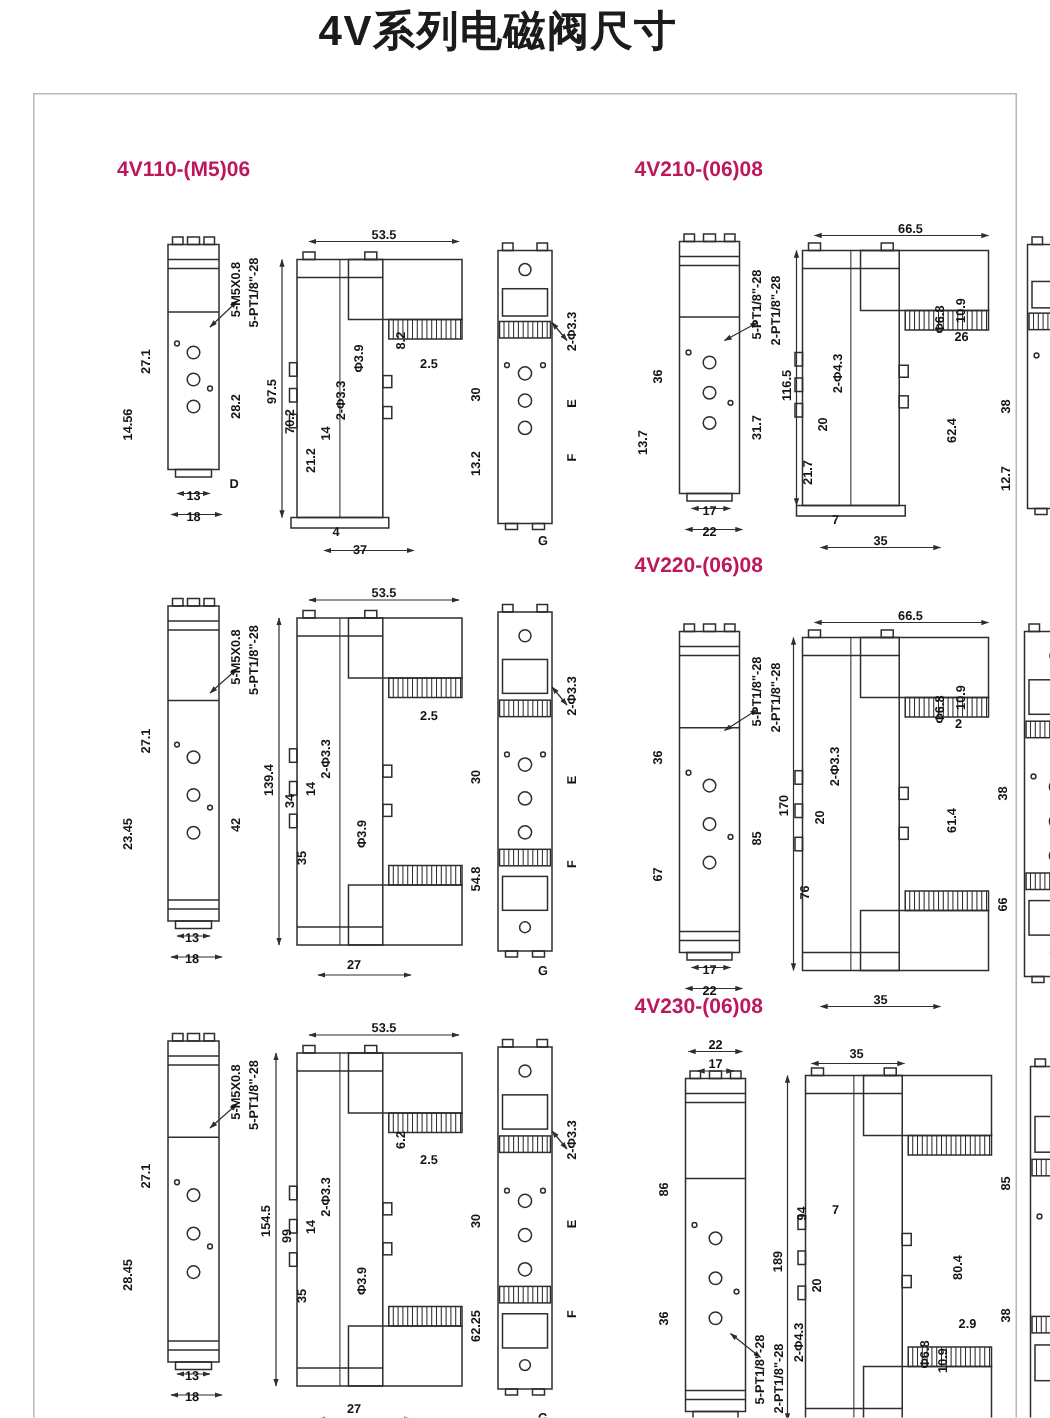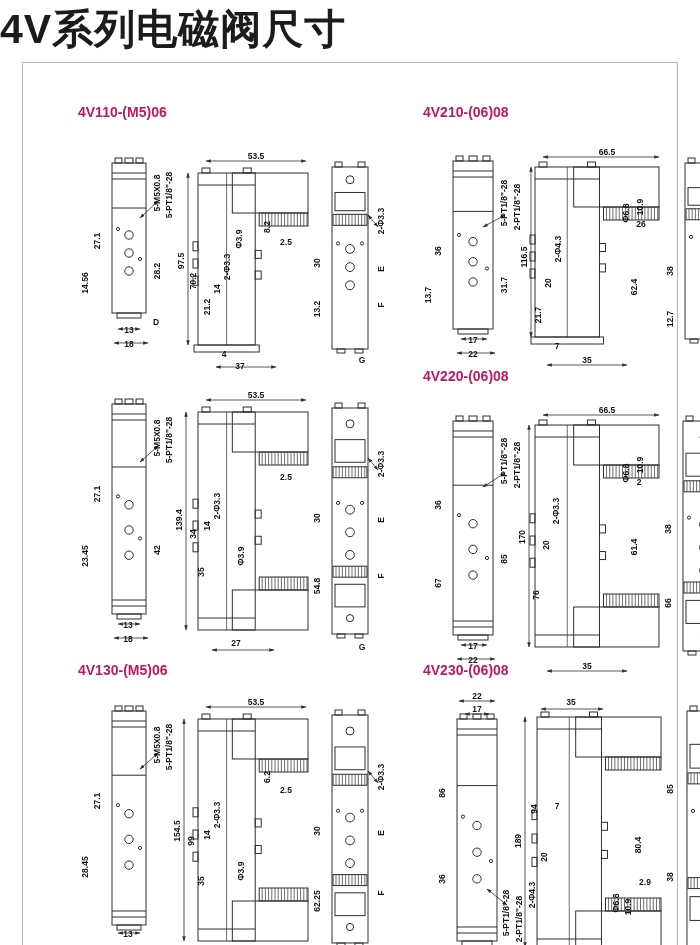--- a/index.html
+++ b/index.html
@@ -2,22 +2,22 @@
 <html><head>
 <meta charset="utf-8">
 <style>
   html,body{margin:0;padding:0;}
   body{
     width:700px;height:945px;position:relative;background:#ffffff;
     font-family:"Liberation Sans","DejaVu Sans",sans-serif;
     overflow:hidden;
   }
   .page-title{
-    position:absolute;left:0;top:2px;width:664px;text-align:left;
-    font-size:41px;font-weight:700;color:#1b1b1b;letter-spacing:1px;margin:0;
+    position:absolute;left:0;top:2px;width:664px;text-align:center;
+    font-size:28px;font-weight:700;color:#1b1b1b;letter-spacing:1px;margin:0;
   }
   .sheet{
     position:absolute;left:22px;top:62px;width:654px;height:920px;
     border:1px solid #b8b8b8;background:#ffffff;
   }
   .panel{position:absolute;width:335px;}
   .panel-title{font-size:14px;font-weight:700;color:#be185d;padding-left:8px;margin:0 0 1px 0;}
   .panel svg{display:block;}
   #p0{left:30px;top:88px;}  #p1{left:375px;top:88px;}
   #p2{left:30px;top:352px;} #p3{left:375px;top:352px;}
@@ -538,21 +538,20 @@
       <text x="222" y="162" fill="#141414" text-anchor="middle" font-size="8.5" font-weight="700" font-family="&quot;Liberation Sans&quot;,&quot;DejaVu Sans&quot;,sans-serif" transform="rotate(-90 222 162)">61.4</text>
       <text x="172" y="284" fill="#141414" text-anchor="middle" font-size="8.5" font-weight="700" font-family="&quot;Liberation Sans&quot;,&quot;DejaVu Sans&quot;,sans-serif">35</text>
       <text x="322" y="94" fill="#141414" text-anchor="middle" font-size="8.5" font-weight="700" font-family="&quot;Liberation Sans&quot;,&quot;DejaVu Sans&quot;,sans-serif" transform="rotate(-90 322 94)">2-Φ3.3</text>
       <text x="256" y="144" fill="#141414" text-anchor="middle" font-size="8.5" font-weight="700" font-family="&quot;Liberation Sans&quot;,&quot;DejaVu Sans&quot;,sans-serif" transform="rotate(-90 256 144)">38</text>
       <text x="256" y="218" fill="#141414" text-anchor="middle" font-size="8.5" font-weight="700" font-family="&quot;Liberation Sans&quot;,&quot;DejaVu Sans&quot;,sans-serif" transform="rotate(-90 256 218)">66</text>
       <text x="322" y="158" fill="#141414" text-anchor="middle" font-size="8.5" font-weight="700" font-family="&quot;Liberation Sans&quot;,&quot;DejaVu Sans&quot;,sans-serif" transform="rotate(-90 322 158)">18</text>
       <text x="322" y="208" fill="#141414" text-anchor="middle" font-size="8.5" font-weight="700" font-family="&quot;Liberation Sans&quot;,&quot;DejaVu Sans&quot;,sans-serif" transform="rotate(-90 322 208)">76</text>
     </svg>
 </figure>
 <figure class="panel" id="p4">
-  <figcaption class="panel-title">4V130-(M5)06</figcaption>
   <svg width="330" height="292" viewBox="0 0 330 292">
       <defs>
         <marker id="ar4" markerWidth="7" markerHeight="6" refX="6" refY="2.2" orient="auto-start-reverse">
           <path d="M0,0 L6.5,2.2 L0,4.4 z" fill="#2e2e2e"></path>
         </marker>
       </defs>
       <g>
         <rect x="45" y="27" width="7" height="5" fill="none" stroke="#2e2e2e" stroke-width="1"></rect>
         <rect x="55" y="27" width="8" height="5" fill="none" stroke="#2e2e2e" stroke-width="1"></rect>
         <rect x="66" y="27" width="7" height="5" fill="none" stroke="#2e2e2e" stroke-width="1"></rect>

